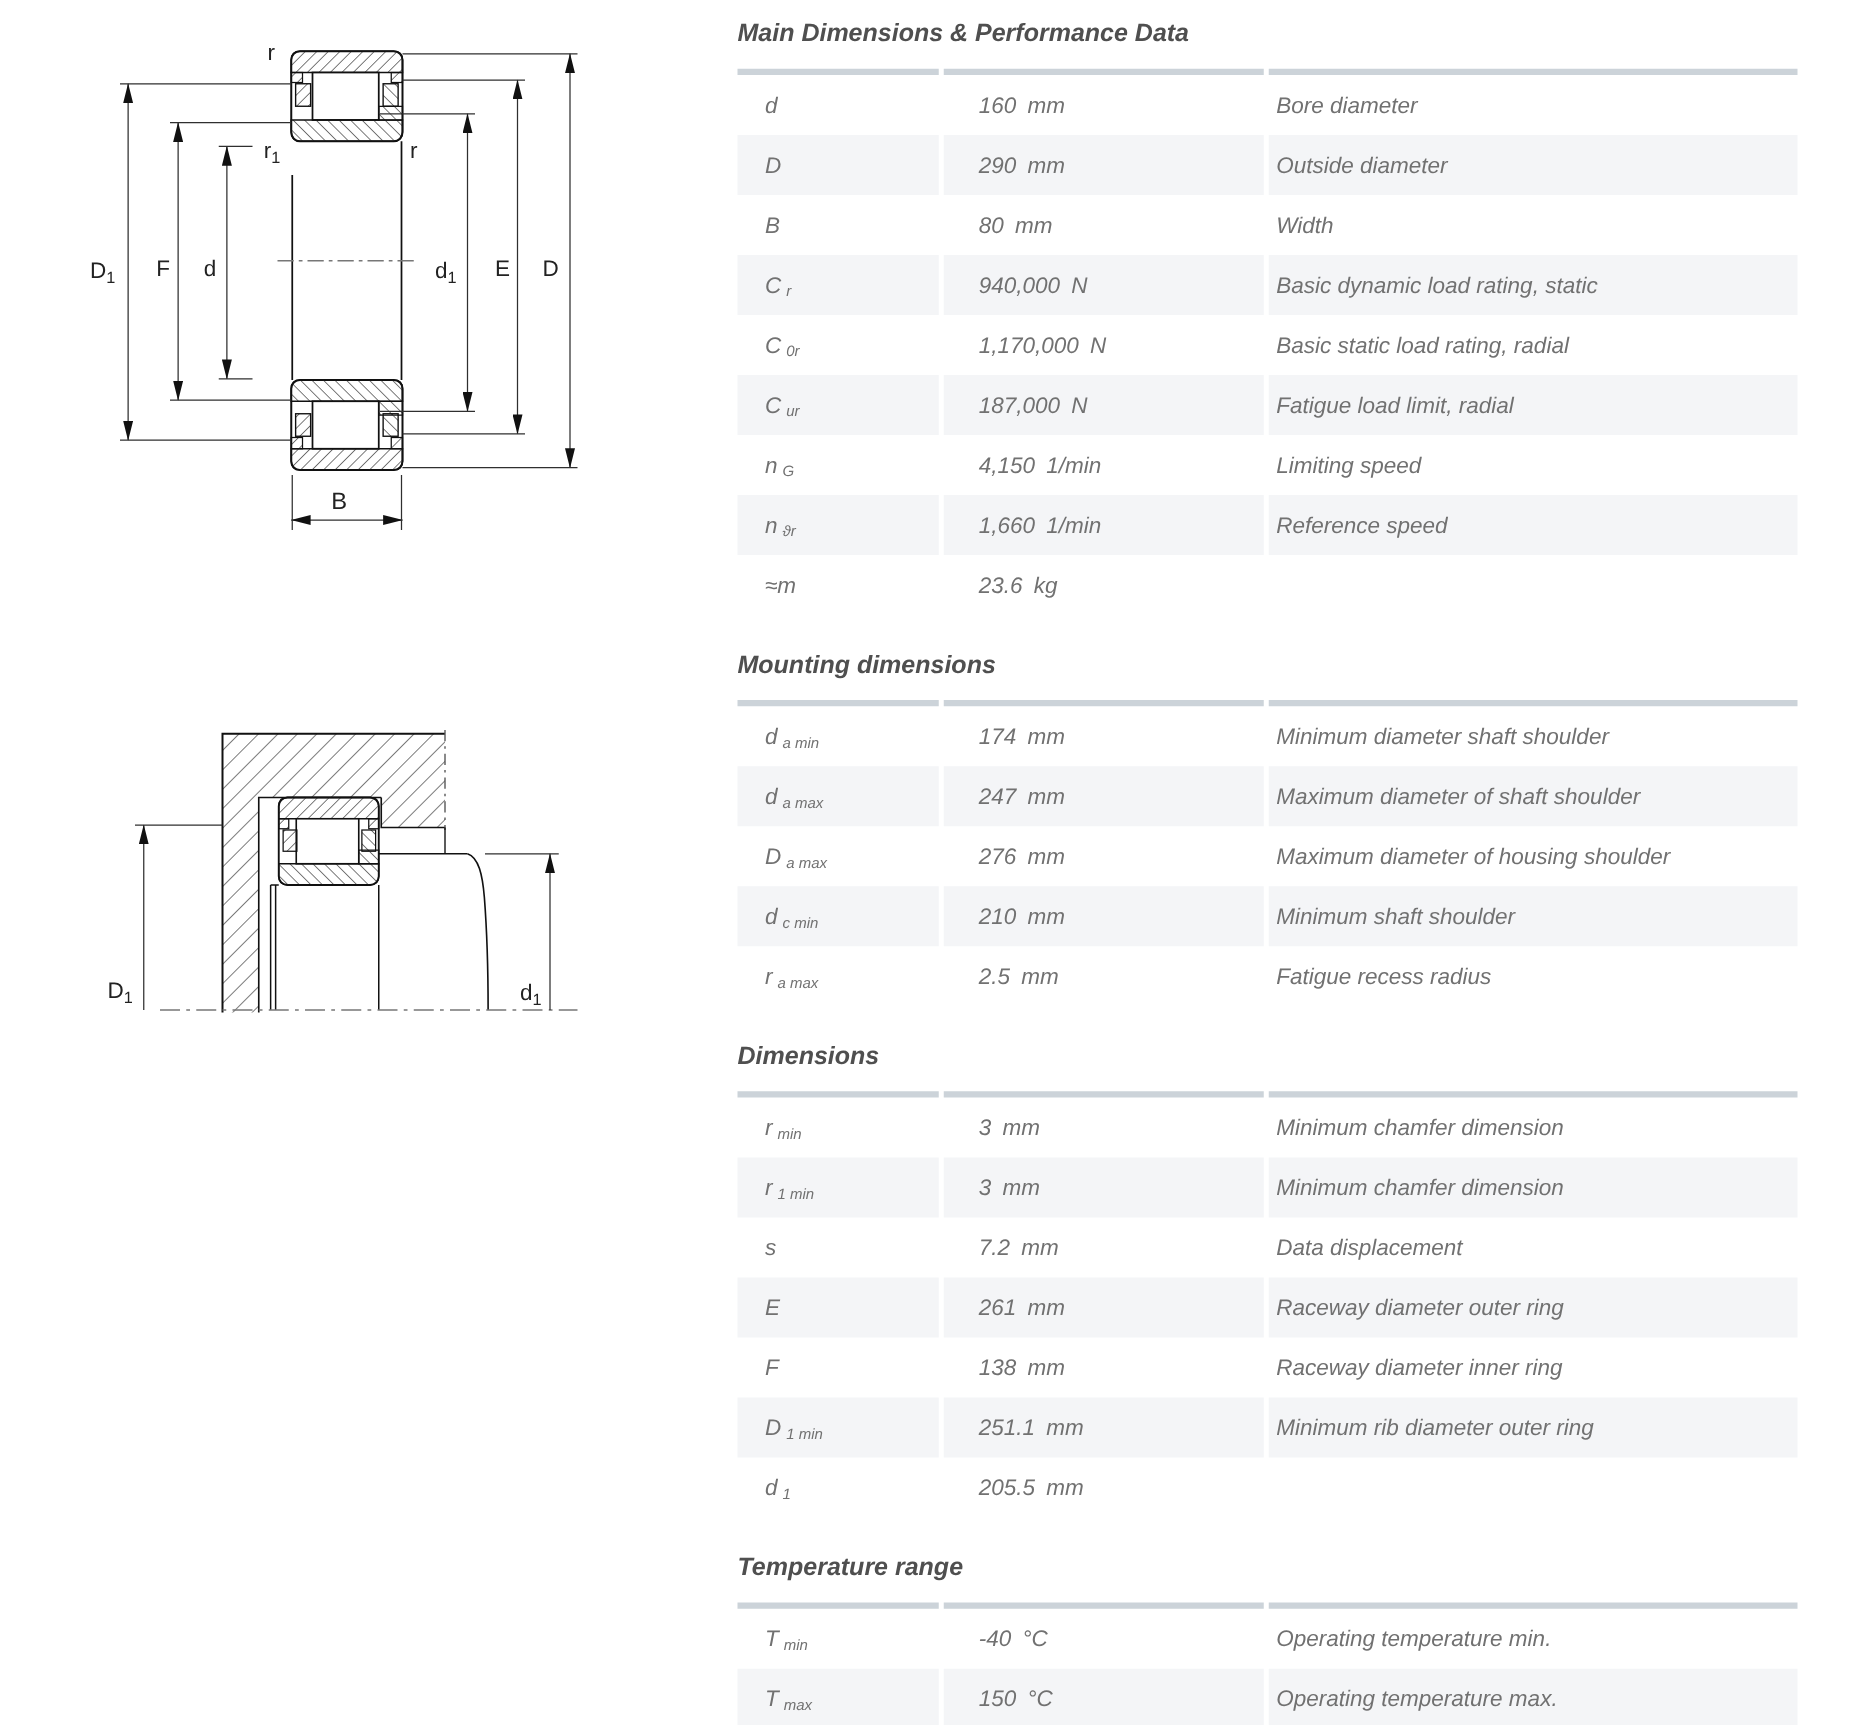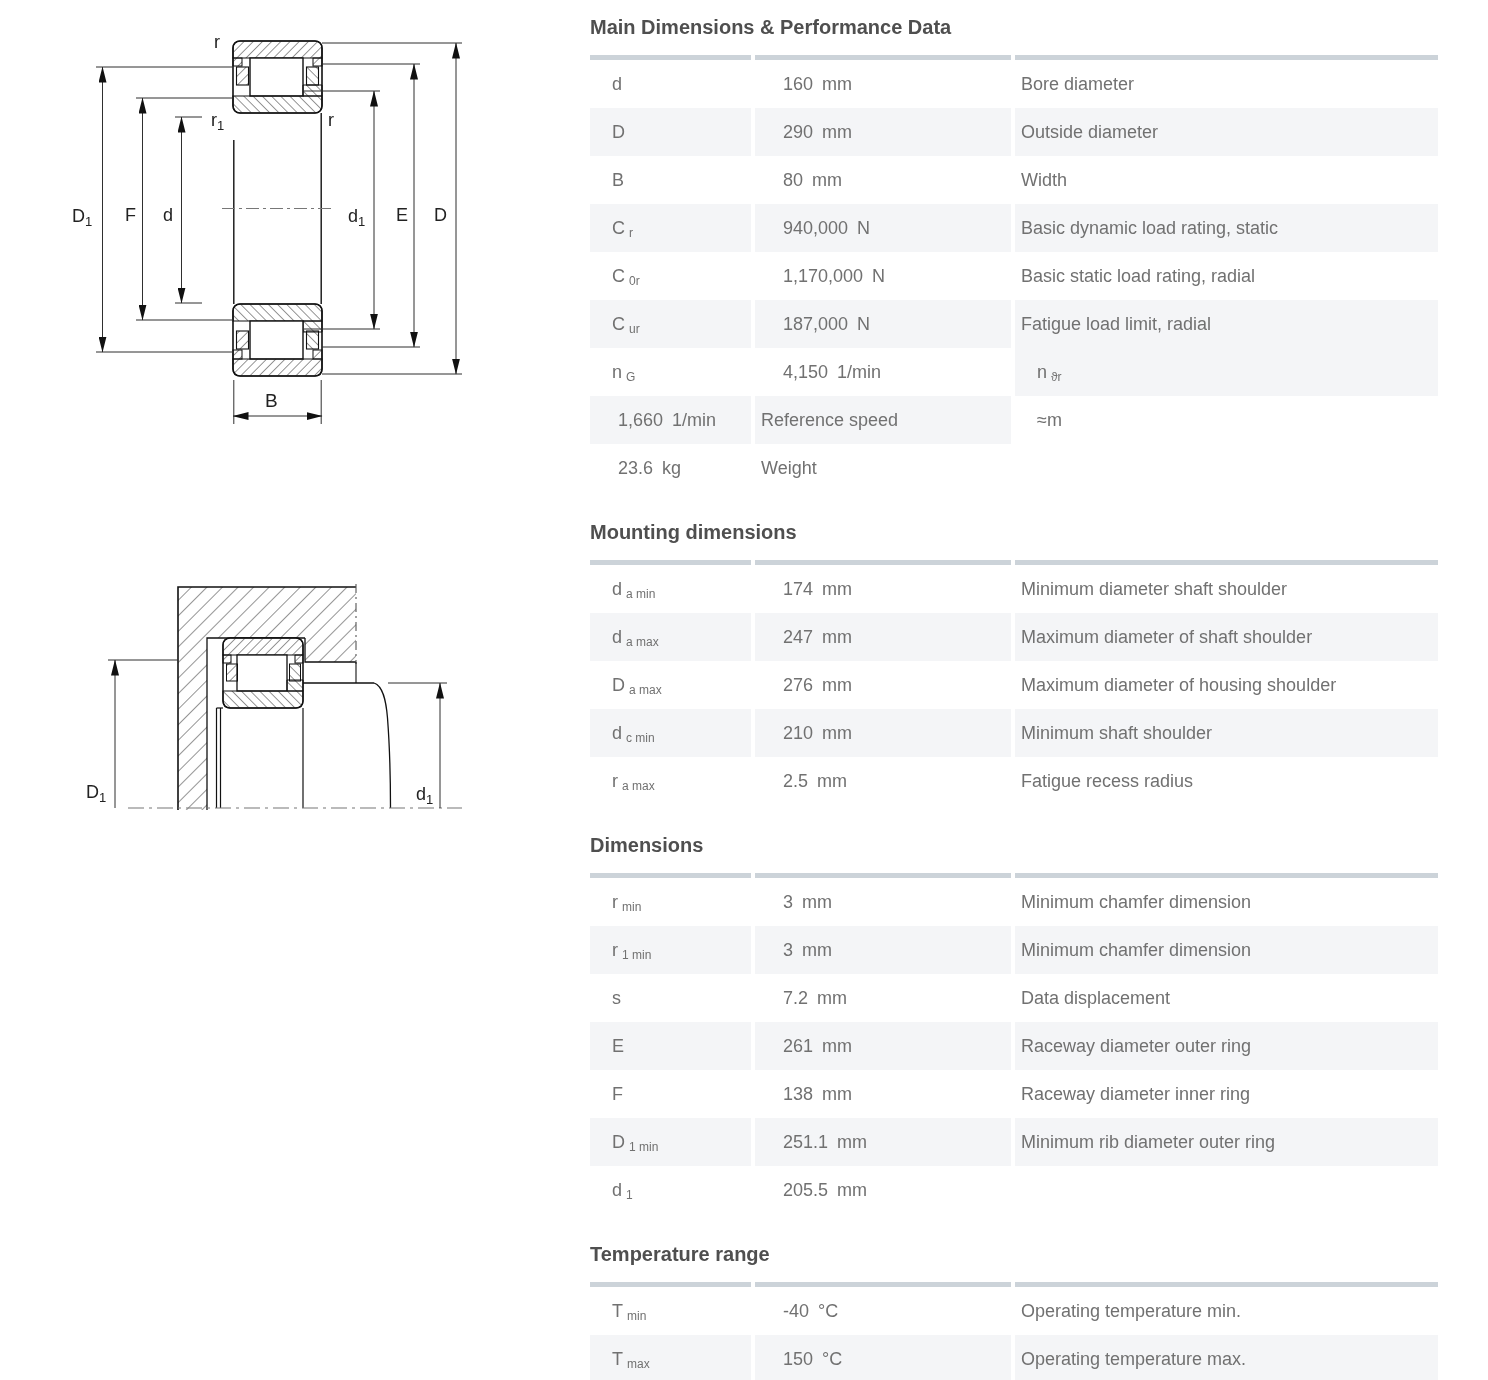--- a/index.html
+++ b/index.html
@@ -5,21 +5,21 @@
   html,body{margin:0;padding:0;background:#fff;}
   #page{position:relative;width:1488px;height:1380px;background:#fff;overflow:hidden;
         font-family:"Liberation Sans",sans-serif;}
   
   .drawing{position:absolute;}
   #drawing-top{left:0;top:0;}
   #drawing-bottom{left:0;top:540px;}
   svg text{font-family:"Liberation Sans",sans-serif;fill:#222;}
   
   #tables{position:absolute;left:590px;top:0;width:848px;padding-top:15px;}
-  .sec{margin-top:28px;}
+  .sec{margin-top:28px;font-style:italic;}
   .sec:first-child{margin-top:0;}
   .sec-title{font-size:20px;font-weight:bold;color:#4f4f4f;margin:0 0 15px 0;line-height:25px;}
   .grid{display:grid;grid-template-columns:161px 256px 1fr;column-gap:4px;}
   .hbar{height:5px;background:#ccd3d9;}
   .cell{height:48px;display:flex;align-items:center;font-size:18px;color:#717171;
         white-space:nowrap;overflow:hidden;}
   .cell.alt{background:#f4f5f7;}
   .cell.sym{padding-left:22px;}
   .cell.val{padding-left:28px;text-align:right;}
   .cell.desc{padding-left:6px;}
@@ -223,37 +223,37 @@
           </div>
           <div class="cell desc alt">Fatigue load limit, radial</div>
           <div class="cell sym">
             <span>n</span>
             <span class="sub">G</span>
           </div>
           <div class="cell val">
             <span>4,150</span>
             <span class="unit">1/min</span>
           </div>
+          <div class="cell desc">Limiting speed</div>
           <div class="cell sym alt">
             <span>n</span>
             <span class="sub">ϑr</span>
           </div>
           <div class="cell val alt">
             <span>1,660</span>
             <span class="unit">1/min</span>
           </div>
           <div class="cell desc alt">Reference speed</div>
           <div class="cell sym">
             <span>≈m</span>
           </div>
           <div class="cell val">
             <span>23.6</span>
             <span class="unit">kg</span>
           </div>
-          <div class="cell desc">Weight</div>
         </div>
       </section>
       <section class="sec">
         <h2 class="sec-title">Mounting dimensions</h2>
         <div class="grid">
           <div class="hbar"></div>
           <div class="hbar"></div>
           <div class="hbar"></div>
           <div class="cell sym">
             <span>d</span>

